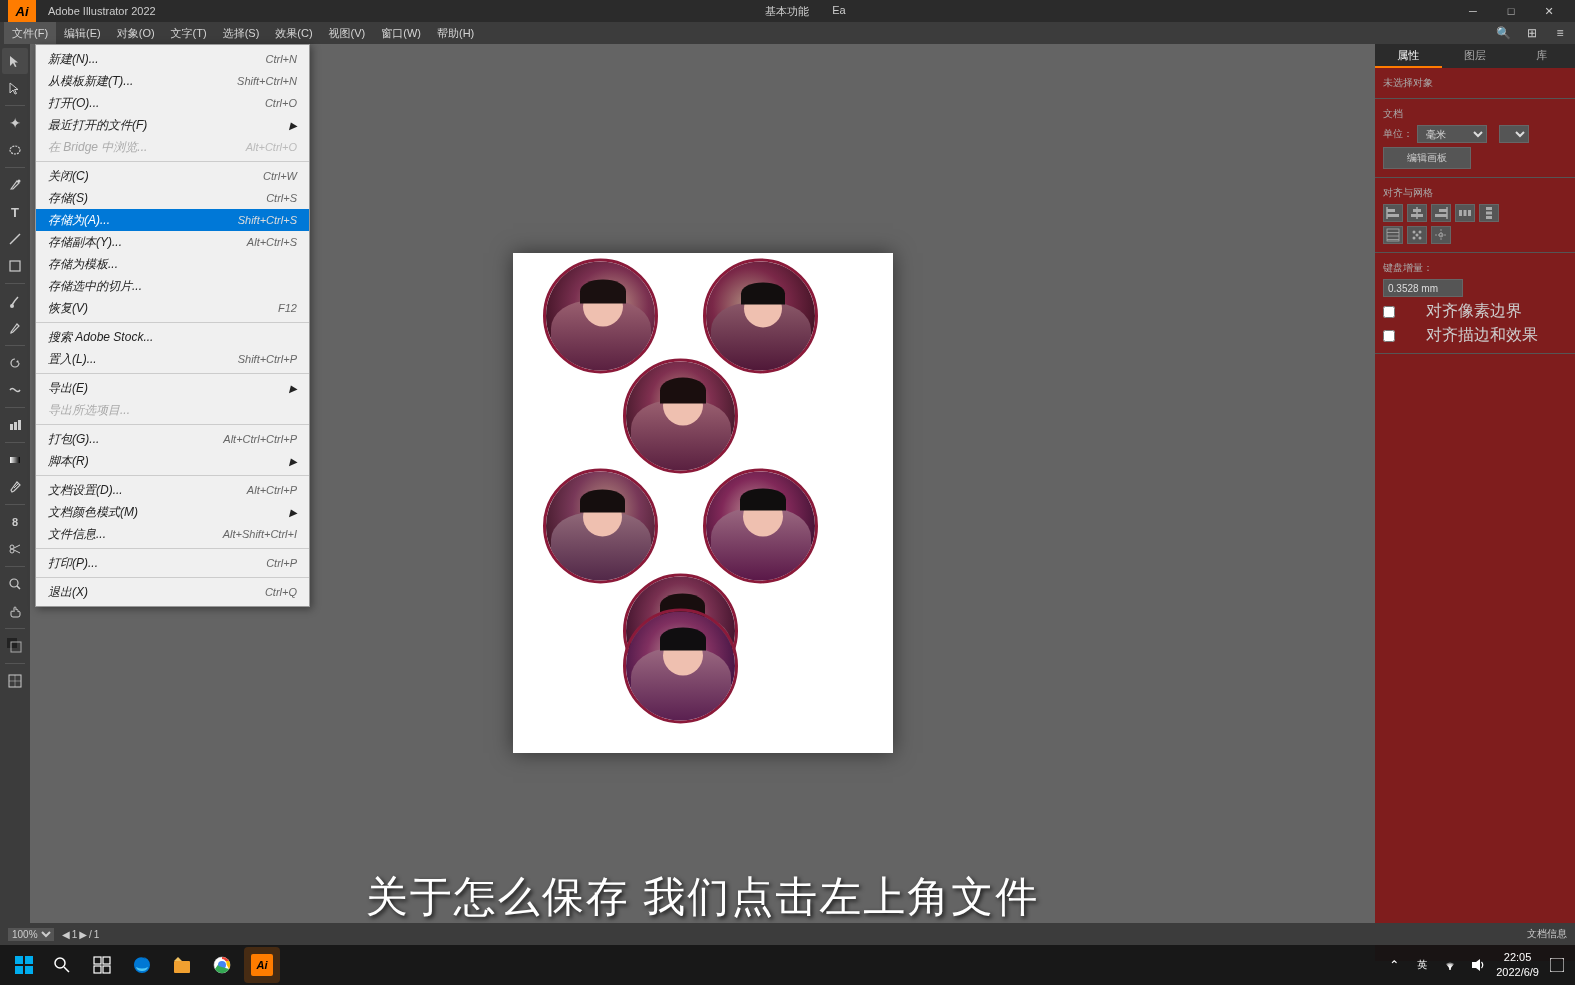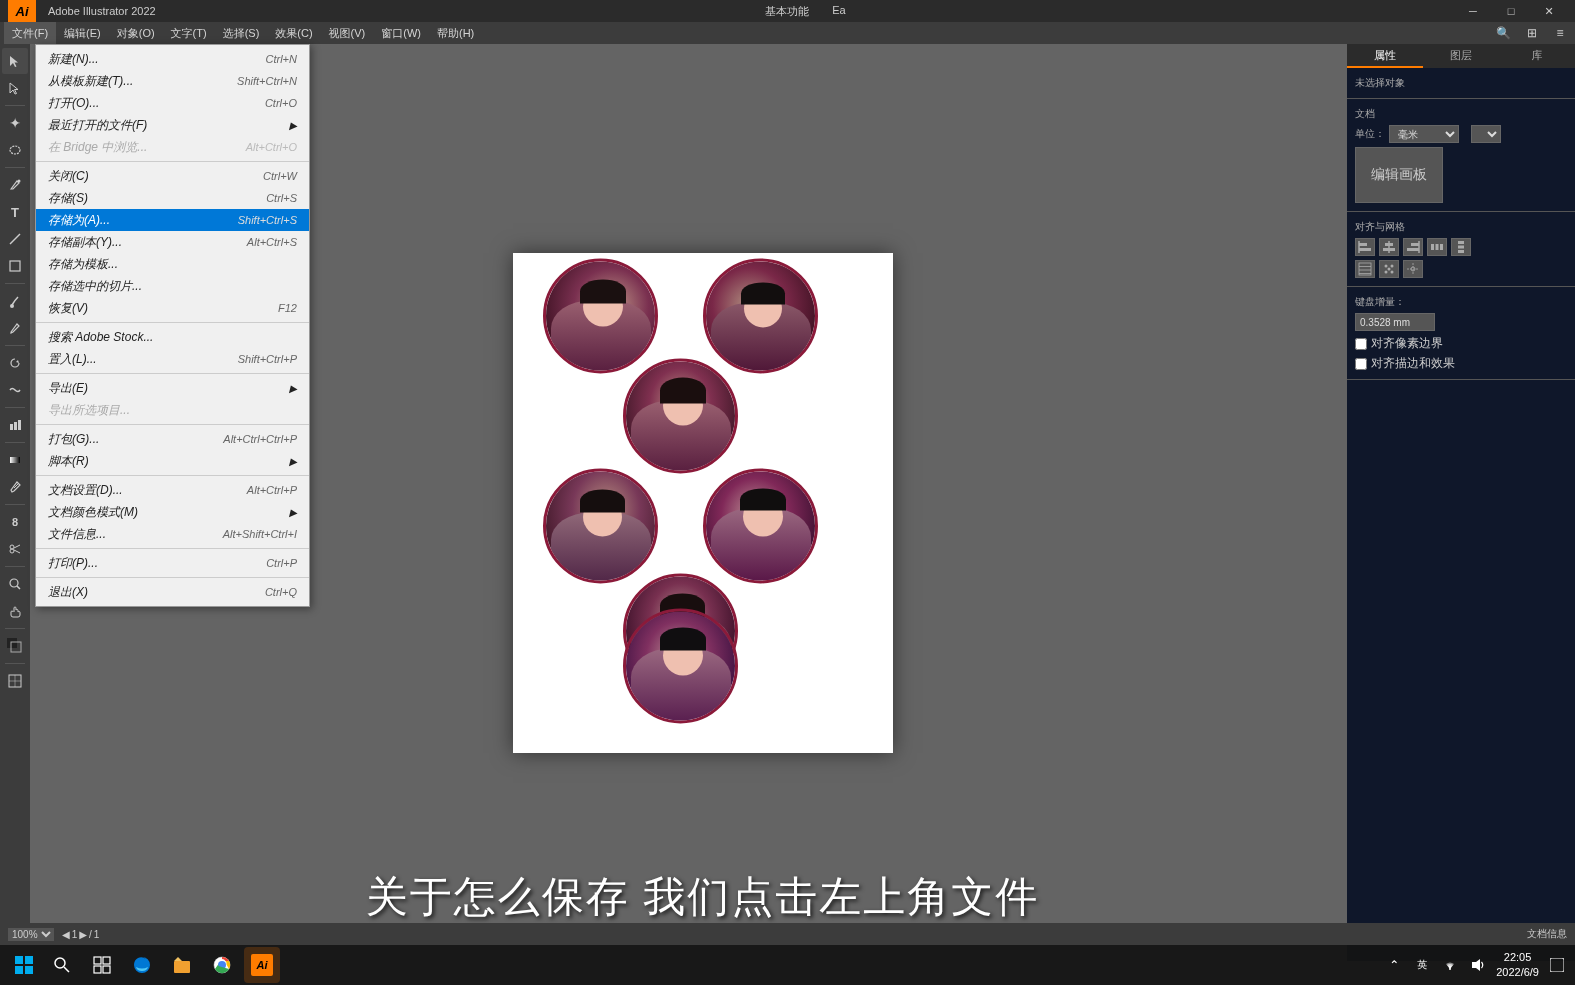--- a/index.html
+++ b/index.html
@@ -123,23 +123,23 @@
     .tool-separator {
       width: 20px; height: 1px;
       background: #555;
       margin: 3px 0;
     }
 
     
     #right-panel {
       position: absolute;
       top: 44px; right: 0;
-      width: 228px;
+      width: 200px;
       bottom: 24px;
-      background: #0f172a;
+      background: #7f1d1d;
       z-index: 50;
       overflow: hidden;
     }
     #right-panel-tabs {
       display: flex;
       background: #2b2b2b;
       height: 24px;
     }
     .panel-tab {
       flex: 1;
@@ -183,32 +183,32 @@
       width: 20px; height: 18px;
       background: #555;
       border: 1px solid #666;
       display: flex; align-items: center; justify-content: center;
       color: #ccc; font-size: 10px; cursor: pointer;
     }
     .panel-big-btn {
       background: #555;
       border: 1px solid #666;
       color: #ccc;
-      font-size: 14px;
-      padding: 18px 8px;
+      font-size: 10px;
+      padding: 3px 8px;
       cursor: pointer;
       width: 80px;
       text-align: center;
     }
     .checkbox-row {
       display: flex; align-items: center; gap: 4px;
       margin-bottom: 3px;
     }
     .checkbox-row input { width: 12px; height: 12px; }
-    .checkbox-label { color: #ccc; font-size: 12px; }
+    .checkbox-label { color: #ccc; font-size: 16px; margin-left: 27px; }
 
     
     #canvas-area {
       position: absolute;
       top: 44px;
       left: 30px;
       right: 200px;
       bottom: 24px;
       background: #646464;
       overflow: hidden;

